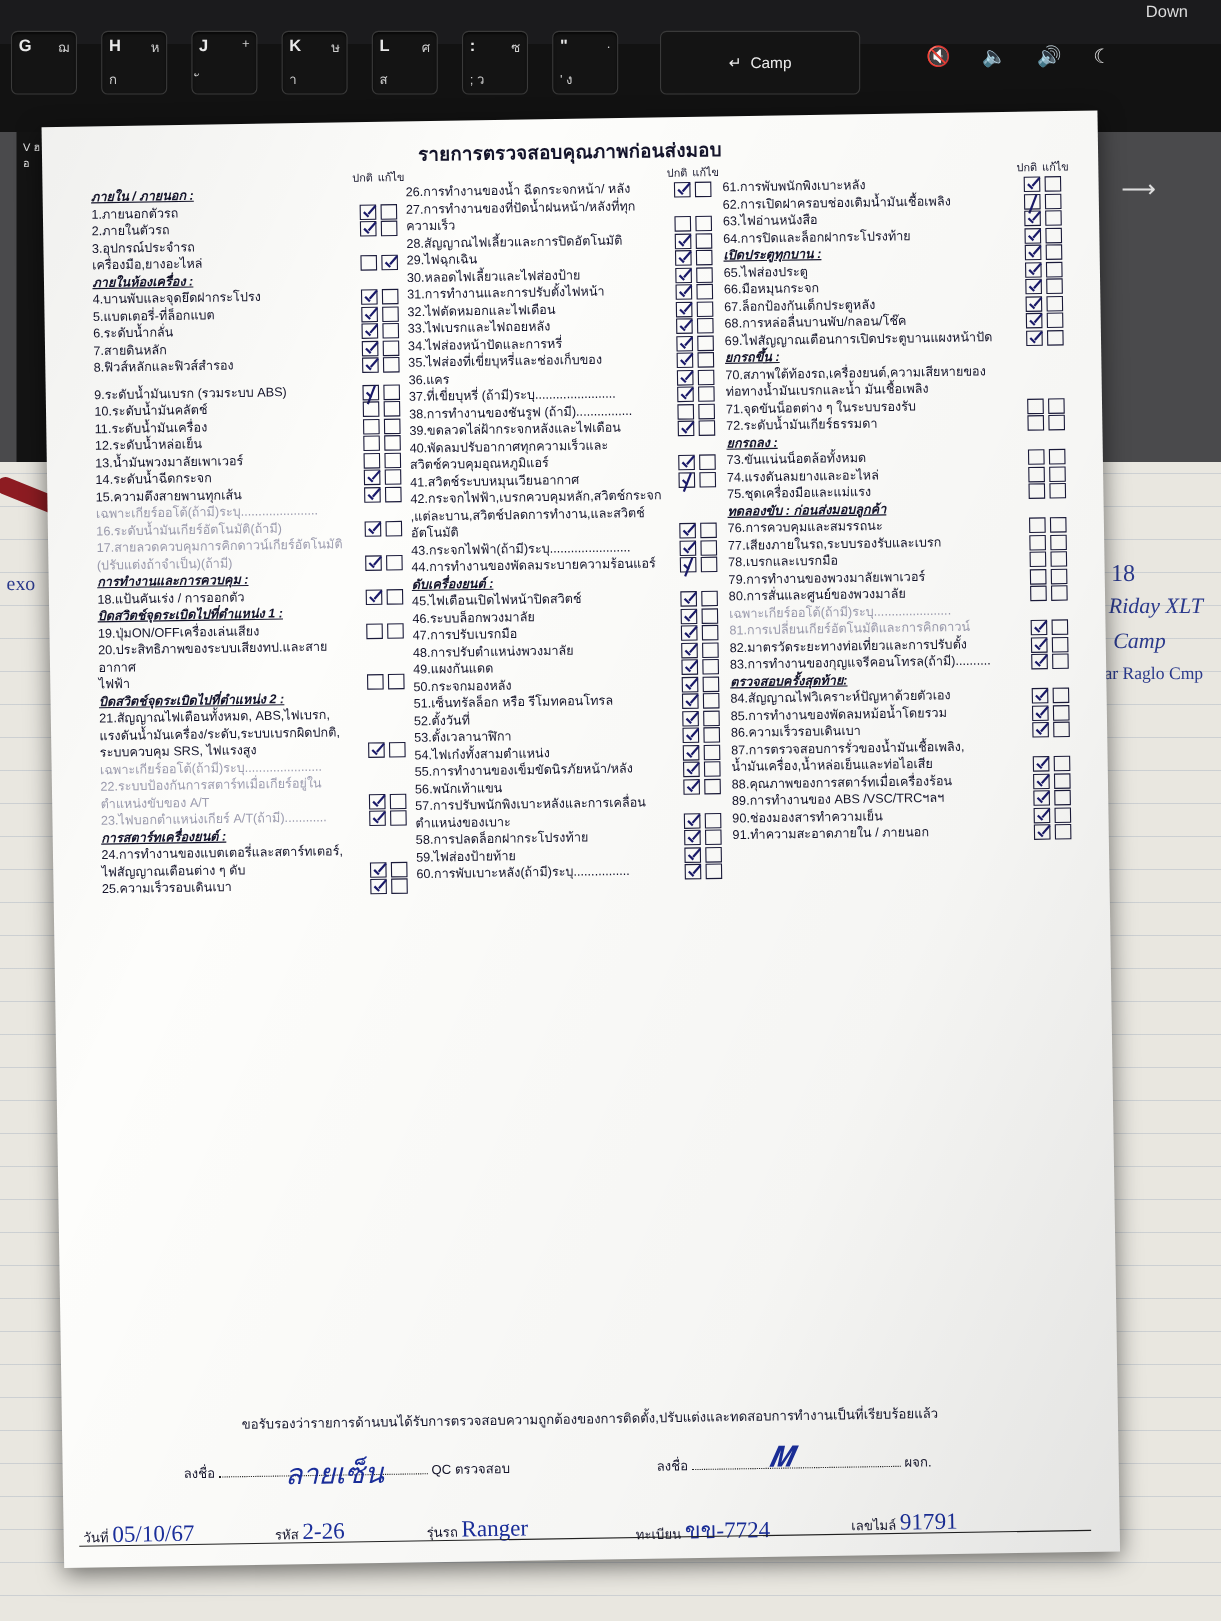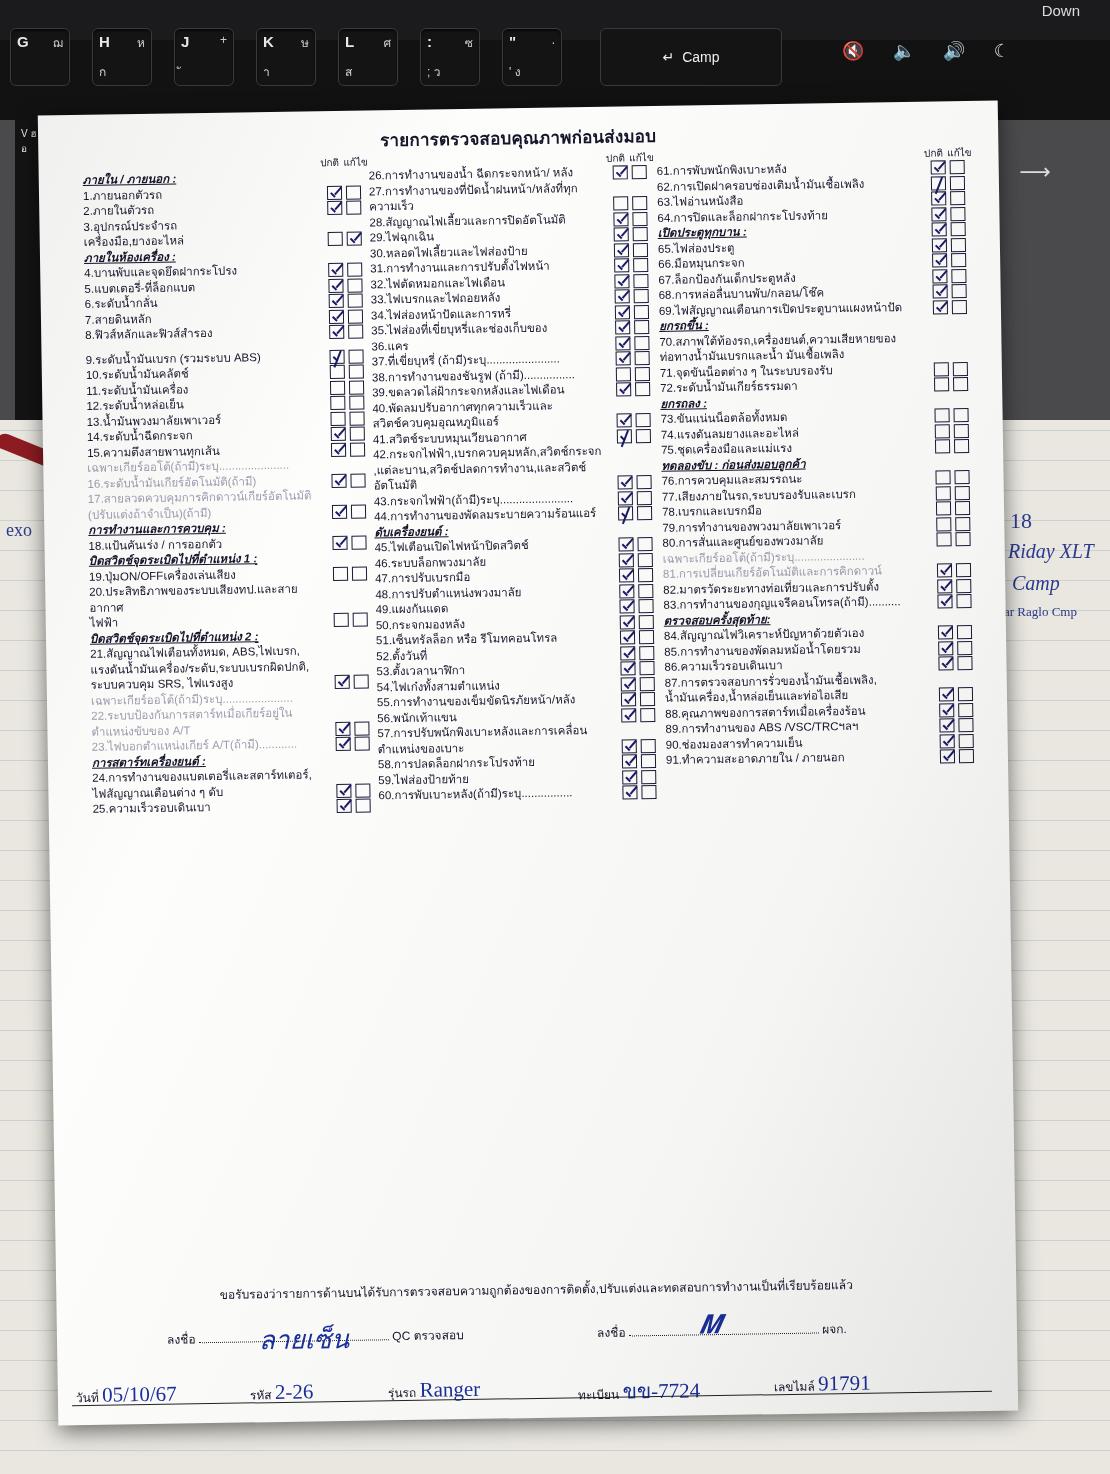--- a/index.html
+++ b/index.html
@@ -132,21 +132,21 @@
 </div>
 <div class="leftkeys">V ฮ<br>อ</div>
 <div class="arrowkey">⟶</div>
 <div class="notepad"></div>
 <div class="notelines"></div>
 <div class="pen"></div>
 <div class="pentip"></div>
 <div class="scribble" style="left:1010px;top:508px;font-size:22px;">18</div>
 <div class="scribble" style="left:1008px;top:540px;font-size:20px;font-style:italic;">Riday XLT</div>
 <div class="scribble" style="left:1012px;top:572px;font-size:20px;font-style:italic;">Camp</div>
-<div class="scribble" style="left:1004px;top:604px;font-size:13px;">ar Raglo Cmp</div>
+<div class="scribble" style="left:1004px;top:604px;font-size:16px;">ar Raglo Cmp</div>
 <div class="scribble" style="left:6px;top:520px;font-size:18px;">exo</div>
 
 <div class="paper">
   <div class="title">รายการตรวจสอบคุณภาพก่อนส่งมอบ</div>
 
   <div class="cols">
     <div class="col col1">
       <div class="hdr"><span>ปกติ</span><span>แก้ไข</span></div>
       <div class="rows">
           <div class="row">

